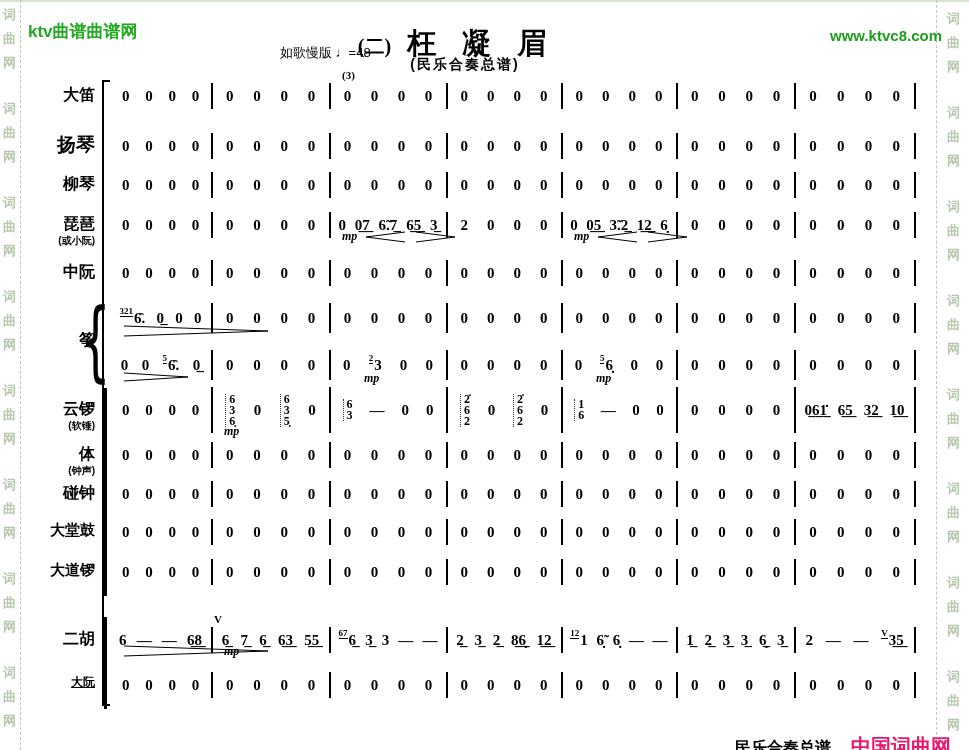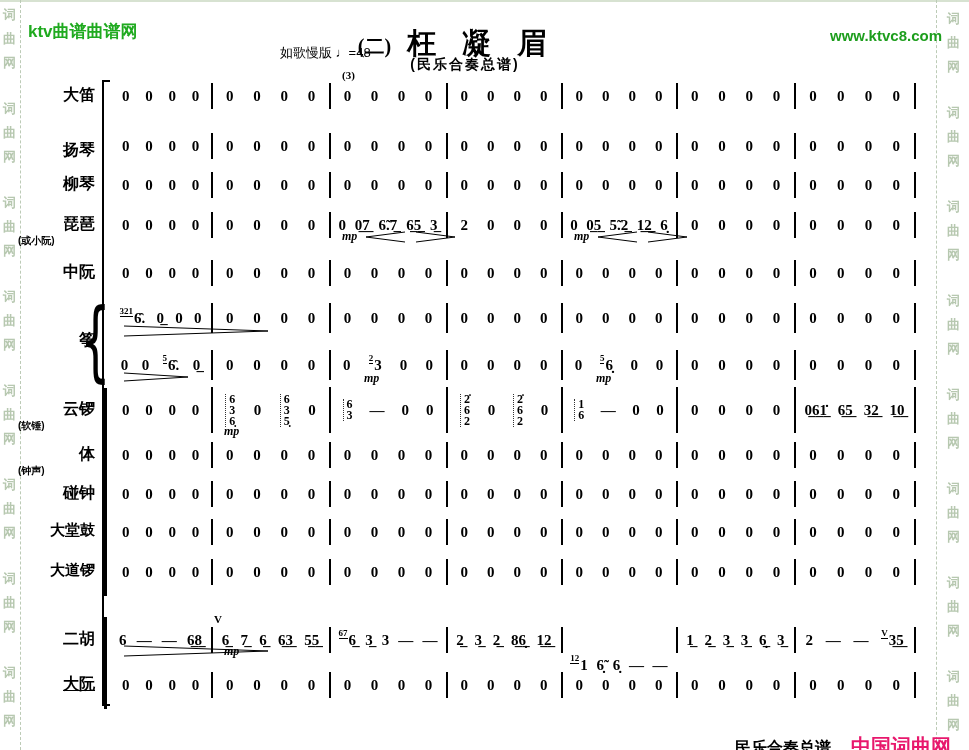--- a/index.html
+++ b/index.html
@@ -22,21 +22,21 @@
   
   #score{position:absolute;left:0;top:0;width:969px;height:750px;}
   .sysline{position:absolute;left:102px;top:80px;width:2px;height:626px;background:#000;}
   .systick{position:absolute;left:102px;width:8px;height:2px;background:#000;}
   .grpline{position:absolute;left:104px;width:3px;background:#000;}
   .gl-perc{top:388px;height:208px;}
   .gl-str{top:617px;height:92px;}
   .zheng-brace{position:absolute;left:80px;top:296px;font-size:88px;font-family:"DejaVu Sans",sans-serif;
                transform:scaleX(.55);transform-origin:left center;color:#000;line-height:88px;}
   .inst-label{position:absolute;left:26px;width:69px;text-align:right;font-weight:bold;color:#000;white-space:nowrap;}
-  .inst-sub{position:absolute;left:18px;width:77px;font-size:10px;font-weight:bold;color:#000;white-space:nowrap;}
+  .inst-sub{position:absolute;left:18px;width:77px;text-align:right;font-size:10px;font-weight:bold;color:#000;white-space:nowrap;}
   .bar{position:absolute;width:2px;background:#000;}
   .cell{position:absolute;}
   .mline{height:22px;display:flex;justify-content:space-around;align-items:center;
          font-family:"Liberation Serif",serif;font-weight:bold;font-size:15px;color:#000;}
   .tk{display:inline-flex;align-items:center;}
   .nt{white-space:nowrap;}
   .grace{font-size:9px;position:relative;top:-7px;border-bottom:1px solid #000;margin-right:1px;font-weight:bold;}
   .stack{display:inline-flex;flex-direction:column;align-items:center;font-size:12px;line-height:11px;
          border-left:1px dotted #333;padding-left:3px;font-weight:bold;}
   .above{position:absolute;font-size:11px;font-weight:bold;font-family:"Liberation Serif",serif;color:#000;}
@@ -237,21 +237,21 @@
           <span class="nt">0</span>
         </span>
         <span class="tk">
           <span class="nt">0</span>
         </span>
         <span class="tk">
           <span class="nt">0</span>
         </span>
       </div>
     </div>
-    <div class="inst-label" style="font-size: 16px; top: 140px;">扬琴</div>
+    <div class="inst-label" style="font-size: 19px; top: 132px;">扬琴</div>
     <div class="bar" style="left: 211px; top: 133px; height: 26px;"></div>
     <div class="bar" style="left: 329px; top: 133px; height: 26px;"></div>
     <div class="bar" style="left: 446px; top: 133px; height: 26px;"></div>
     <div class="bar" style="left: 561px; top: 133px; height: 26px;"></div>
     <div class="bar" style="left: 676px; top: 133px; height: 26px;"></div>
     <div class="bar" style="left: 794px; top: 133px; height: 26px;"></div>
     <div class="bar" style="left: 914px; top: 133px; height: 26px;"></div>
     <div class="cell" style="left: 114px; width: 93px; top: 135px;">
       <div class="mline">
         <span class="tk">
@@ -571,21 +571,21 @@
     </div>
     <div class="cell" style="left: 566px; width: 106px; top: 214px;">
       <div class="mline">
         <span class="tk">
           <span class="nt">0</span>
         </span>
         <span class="tk">
           <span class="nt">0̲5̲</span>
         </span>
         <span class="tk">
-          <span class="nt">5̃.2̲</span>
+          <span class="nt">3̃.2̲</span>
         </span>
         <span class="tk">
           <span class="nt">1̲2̲</span>
         </span>
         <span class="tk">
           <span class="nt">6̣</span>
         </span>
       </div>
       <div class="below" style="top: 15px; left: 8px;">
         <span class="mp">mp</span>
@@ -1721,21 +1721,21 @@
           <span class="nt">2̲</span>
         </span>
         <span class="tk">
           <span class="nt">8̲6̣̲</span>
         </span>
         <span class="tk">
           <span class="nt">1̲2̲</span>
         </span>
       </div>
     </div>
-    <div class="cell" style="left: 566px; width: 106px; top: 654px;">
+    <div class="cell" style="left: 566px; width: 106px; top: 629px;">
       <div class="mline">
         <span class="tk">
           <span class="grace">12</span>
           <span class="nt">1</span>
         </span>
         <span class="tk">
           <span class="nt">6̣̃</span>
         </span>
         <span class="tk">
           <span class="nt">6̣</span>
@@ -1780,21 +1780,21 @@
         </span>
         <span class="tk">
           <span class="nt">—</span>
         </span>
         <span class="tk">
           <span class="grace">V</span>
           <span class="nt">3̲5̲</span>
         </span>
       </div>
     </div>
-    <div class="inst-label" style="font-size: 16px; top: 674px; text-decoration: underline;">大阮</div>
+    <div class="inst-label" style="font-size: 12px; top: 674px; text-decoration: underline;">大阮</div>
     <div class="bar" style="left: 211px; top: 672px; height: 26px;"></div>
     <div class="bar" style="left: 329px; top: 672px; height: 26px;"></div>
     <div class="bar" style="left: 446px; top: 672px; height: 26px;"></div>
     <div class="bar" style="left: 561px; top: 672px; height: 26px;"></div>
     <div class="bar" style="left: 676px; top: 672px; height: 26px;"></div>
     <div class="bar" style="left: 794px; top: 672px; height: 26px;"></div>
     <div class="bar" style="left: 914px; top: 672px; height: 26px;"></div>
     <div class="cell" style="left: 114px; width: 93px; top: 674px;">
       <div class="mline">
         <span class="tk">

